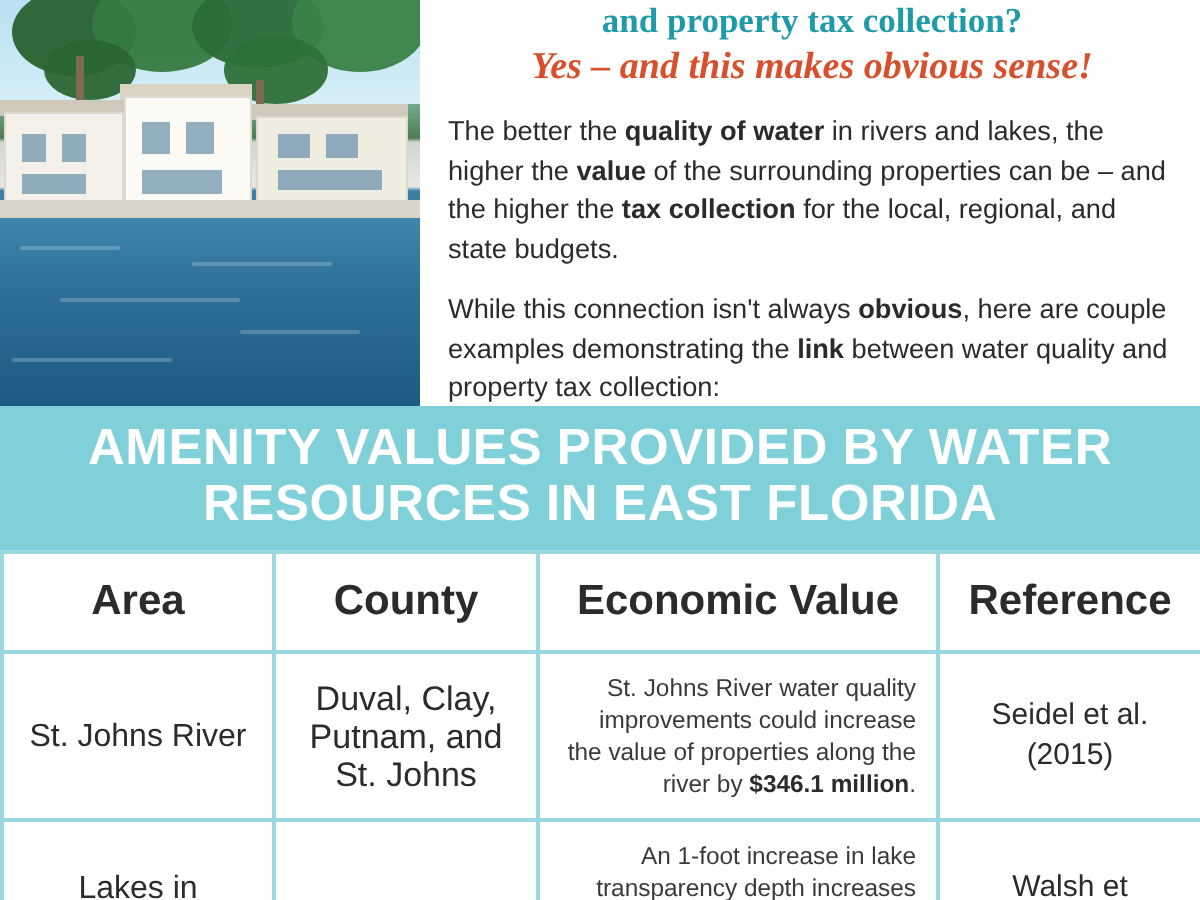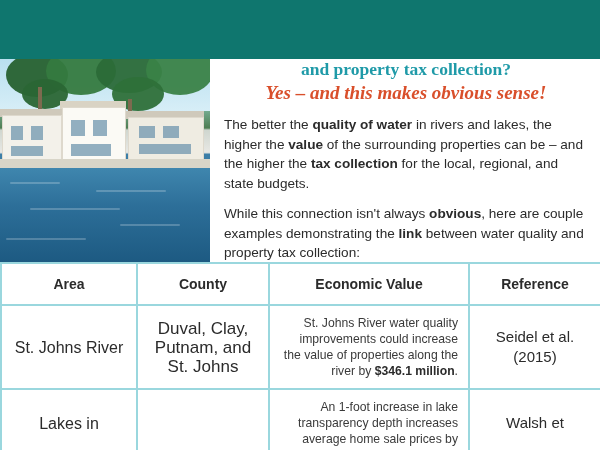--- a/index.html
+++ b/index.html
@@ -16,21 +16,21 @@
   .page {
     position: relative;
     width: 600px;
     height: 450px;
     overflow: hidden;
   }
 
   
   .top {
     display: flex;
-    height: 262px;
+    height: 203px;
     width: 600px;
     background: #0f766e;
     align-items: flex-end;
   }
   .photo {
     width: 210px;
     height: 203px;
     position: relative;
     overflow: hidden;
     background: linear-gradient(to bottom,
@@ -157,21 +157,21 @@
     table-layout: fixed;
   }
   .tbl td, .tbl th {
     border: 2px solid #9ad7de;
     vertical-align: middle;
     background: #ffffff;
   }
   .tbl thead th {
     font-family: "Liberation Sans", sans-serif;
     font-weight: bold;
-    font-size: 14px;
+    font-size: 21px;
     color: #2b2b2b;
     padding: 12px 4px;
     text-align: center;
   }
   .col-area    { width: 136px; }
   .col-county  { width: 132px; }
   .col-value   { width: 200px; }
   .col-ref     { width: 132px; }
 
   .cell-area {
@@ -252,20 +252,24 @@
     </div>
 
     <div class="copy">
       <div class="q-line">and property tax collection?</div>
       <div class="a-line">Yes – and this makes obvious sense!</div>
       <p class="para">The better the <b>quality of water</b> in rivers and lakes, the higher the <b>value</b> of the surrounding properties can be – and the higher the <b>tax collection</b> for the local, regional, and state budgets.</p>
       <p class="para">While this connection isn't always <b>obvious</b>, here are couple examples demonstrating the <b>link</b> between water quality and property tax collection:</p>
     </div>
   </div>
 
+  <div class="banner">
+    <div class="banner-text">Amenity values provided by water</div>
+    <div class="banner-text">resources in East Florida</div>
+  </div>
 
   <table class="tbl">
     <colgroup>
       <col class="col-area">
         <col class="col-county">
         <col class="col-value">
         <col class="col-ref">
     </colgroup>
     <thead>
       <tr>

